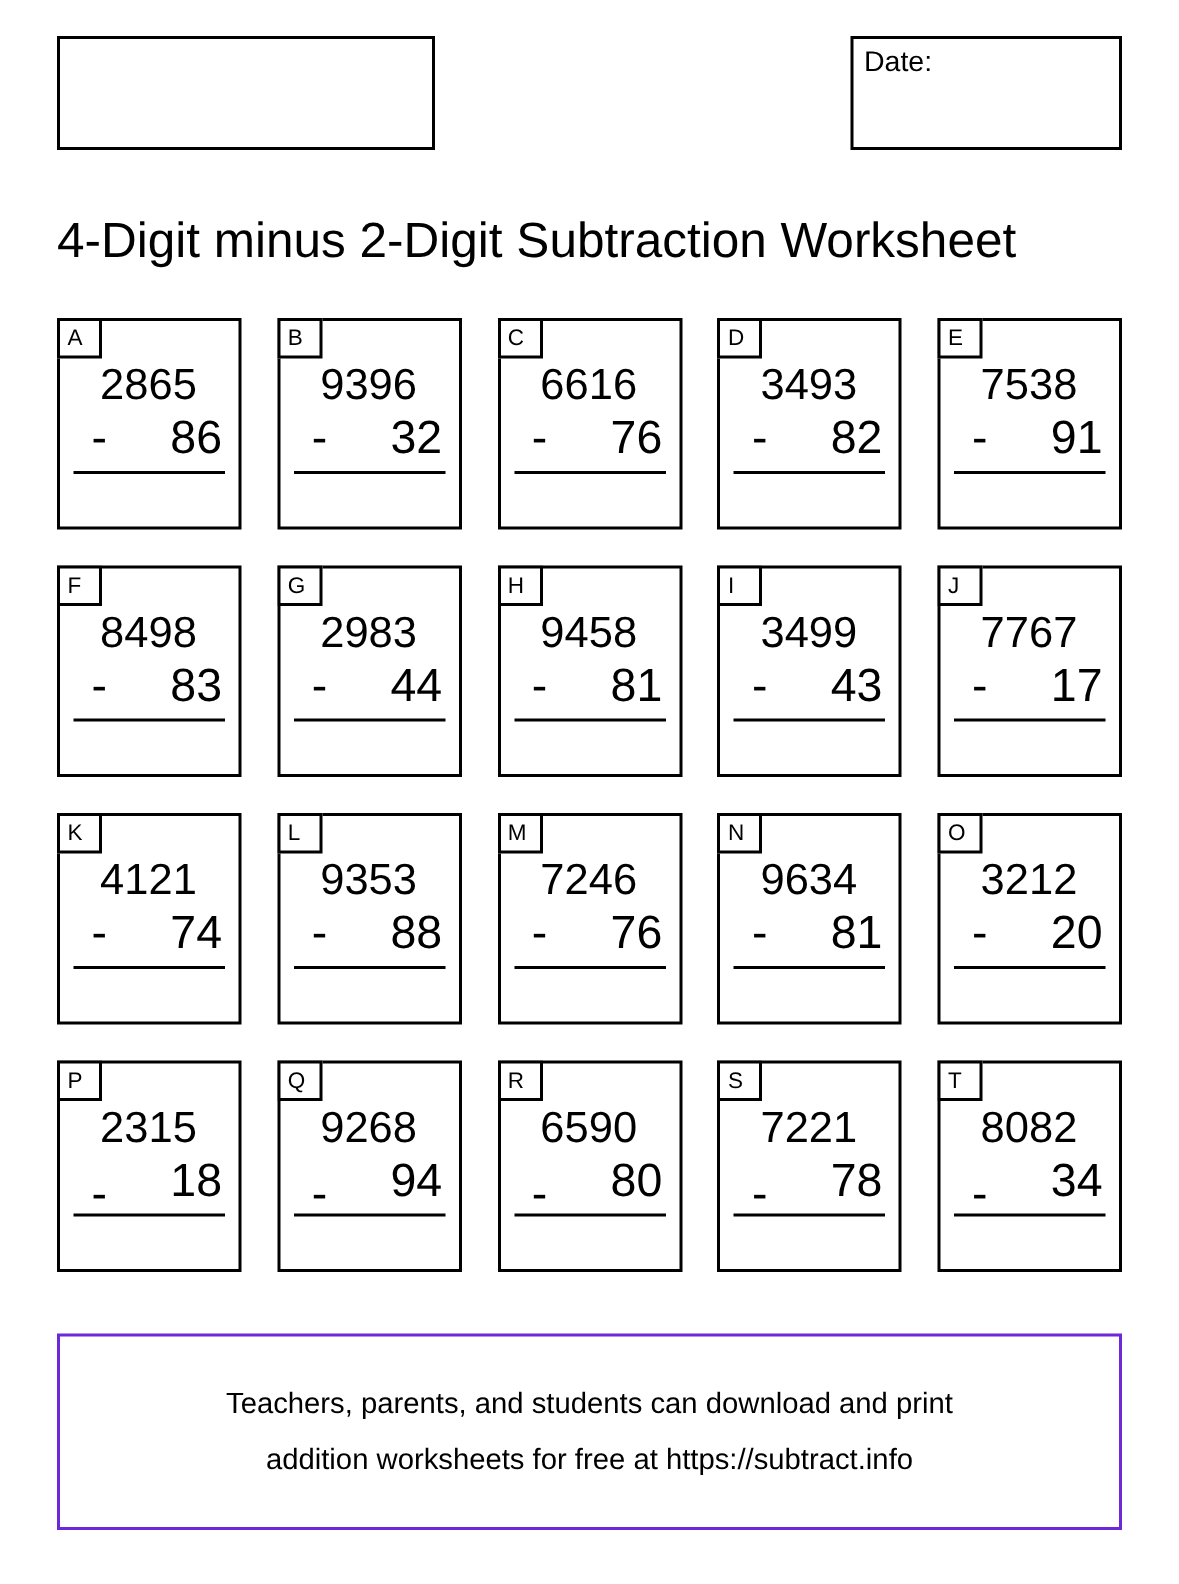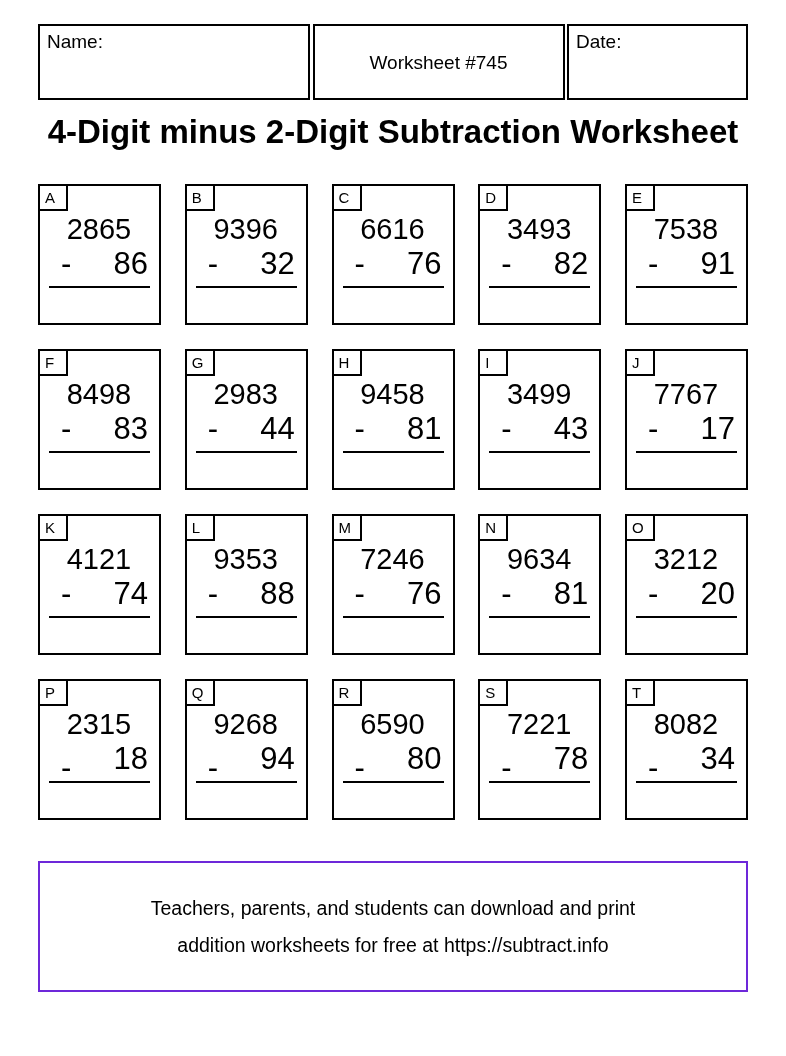--- a/index.html
+++ b/index.html
@@ -19,23 +19,23 @@
   .name-box { width: 272px; padding: 5px 7px; font-size: 19px; }
   .ws-box {
     width: 252px; display: flex; flex-direction: column;
     justify-content: center; align-items: center;
     font-size: 19px; line-height: 31px; text-align: center;
   }
   .date-box { width: 181px; padding: 5px 7px; font-size: 19px; }
 
   
   .title {
-    margin-top: 13px;
-    font-size: 33px; font-weight: 700;
-    text-align: center; white-space: nowrap;
+    margin-top: 41px;
+    font-size: 33px; font-weight: 400;
+    white-space: nowrap;
     letter-spacing: 0px;
   }
 
   
   .grid {
     margin-top: 33px;
     display: grid;
     grid-template-columns: repeat(5, 123px);
     justify-content: space-between;
     row-gap: 24px;
@@ -79,25 +79,21 @@
     font-size: 19.5px;
   }
   .footer p { line-height: 37px; }
 </style>
 </head>
 <body>
 
 <div class="page">
 
   <header class="header">
-    <div class="hbox name-box">
-      <span>Name:</span>
-    </div>
     <div class="hbox ws-box">
-      <div>Worksheet #745</div>
     </div>
     <div class="hbox date-box">
       <span>Date:</span>
     </div>
   </header>
 
   <h1 class="title">4-Digit minus 2-Digit Subtraction Worksheet</h1>
 
   <main class="grid">
       <div class="problem">

